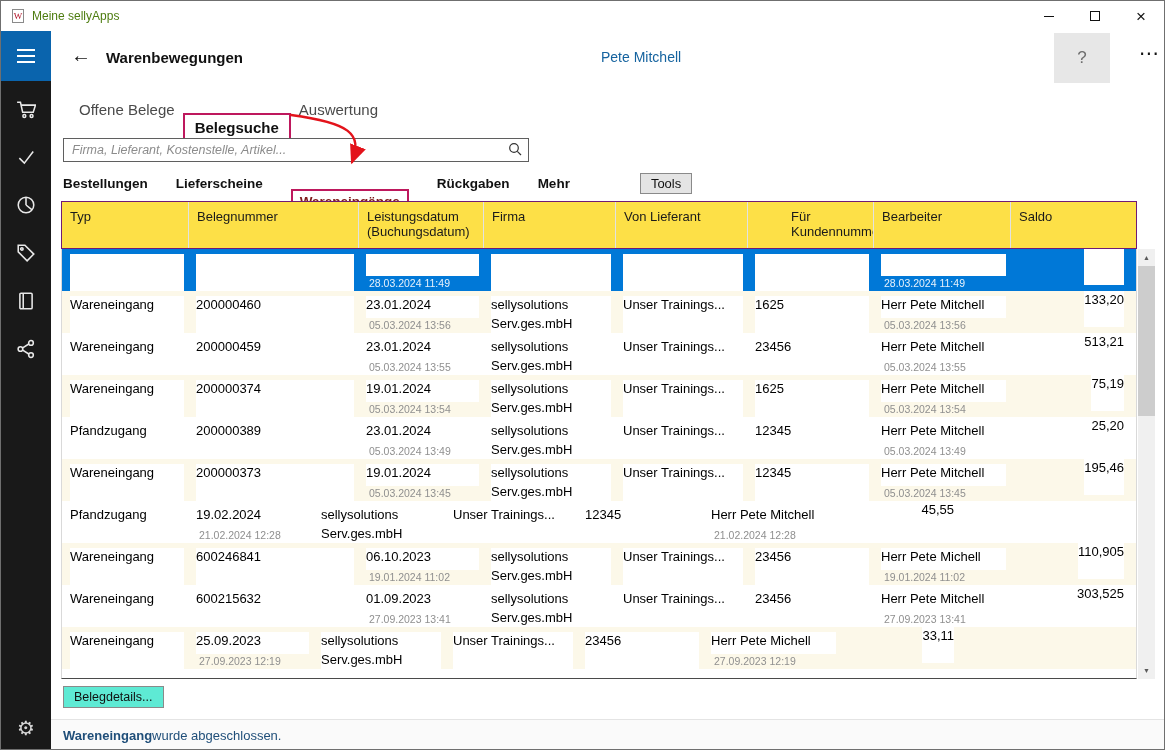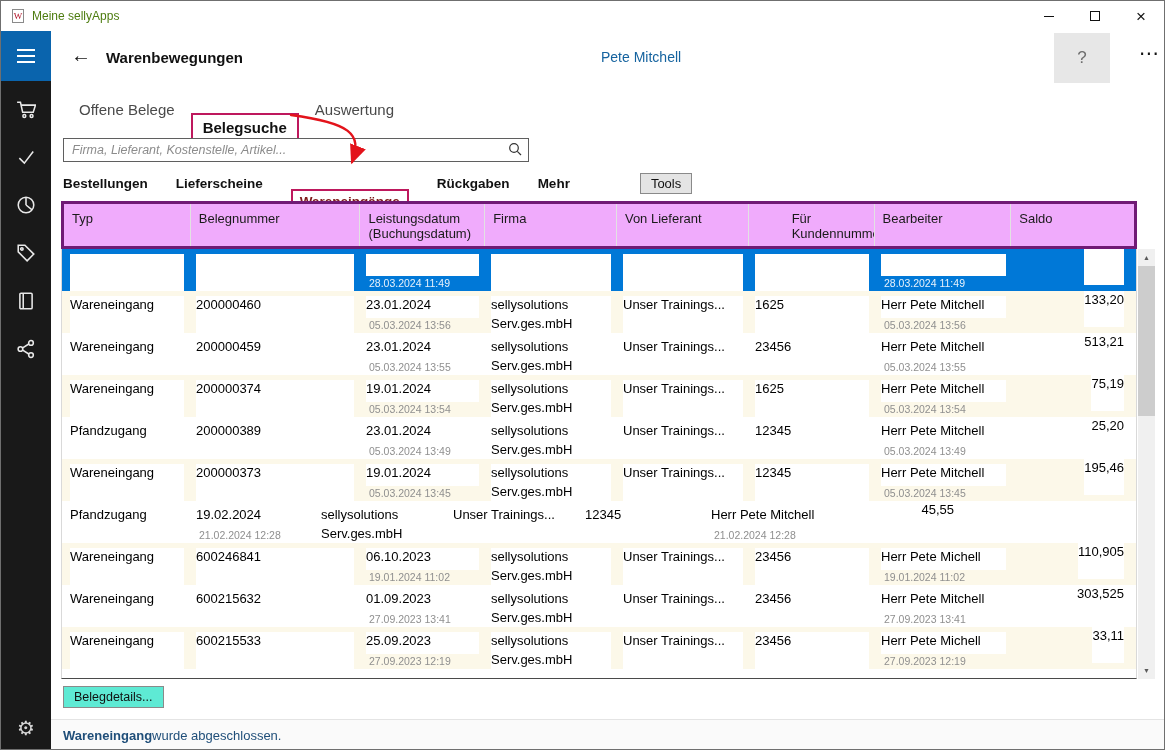--- a/index.html
+++ b/index.html
@@ -30,21 +30,21 @@
   .main { position:relative; flex:1; background:#fff; }
 
   
   .back { position:absolute; left:20px; top:13px; font-size:20px; font-weight:bold; color:#111; }
   .page-title { position:absolute; left:55px; top:18px; font-size:15px; font-weight:bold; color:#111; }
   .user { position:absolute; left:550px; top:18px; font-size:14px; color:#15639f; }
   .help { position:absolute; left:1003px; top:2px; width:56px; height:50px; background:#e7e7e7; display:flex; align-items:center; justify-content:center; font-size:17px; color:#6e6e6e; }
   .more { position:absolute; left:1078px; top:10px; width:40px; font-size:20px; color:#111; text-align:center; }
 
   
-  .tabs { position:absolute; top:60px; left:28px; height:36px; display:flex; align-items:center; gap:16px; }
+  .tabs { position:absolute; top:60px; left:28px; height:36px; display:flex; align-items:center; gap:8px; }
   .tab { font-size:15px; color:#4a4a4a; }
   .tab.active { font-weight:bold; color:#111; }
   .annotated { border:2px solid #be185d;margin-top:36px; }
   .tab.annotated { padding:4px 10px; }
 
   
   .search-wrap { position:absolute; left:12px; top:107px; width:466px; height:24px; }
   .search-wrap input { width:100%; height:100%; border:1px solid #5f5f5f; padding:2px 26px 2px 8px; font-size:12.5px; font-family:inherit; outline:none; }
   .search-wrap input::placeholder { font-style:italic; color:#8c8c8c; }
   .search-icon { position:absolute; right:6px; top:4px; }
@@ -54,21 +54,21 @@
   .subtab { font-size:13.5px; font-weight:600; color:#111; }
   .subtab.active { color:#7f1d1d; text-decoration:underline; }
   .subtab.annotated { padding:3px 7px; }
   .tools { margin-left:42px; font-size:13px; font-family:inherit; background:#e4e4e4; border:1px solid #8a8a8a; padding:2px 10px; color:#111; }
 
   
   .arrow-overlay { position:absolute; inset:0; width:1115px; height:720px; pointer-events:none; z-index:6; }
 
   
   .table-wrap { position:absolute; left:10px; top:170px; width:1094px; }
-  .thead { display:flex; width:1076px; height:48px; background:#f0abfc; border:3px solid #701a75; }
+  .thead { display:flex; width:1076px; height:48px; background:#fde047; border:1px solid #701a75; }
   .th { padding:7px 4px 0 8px; font-size:13px; color:#1a1a1a; border-left:1px solid #e2e2e2; overflow:hidden; }
   .th:first-child { border-left:none; }
   .th .sublabel { display:block; font-size:13px; color:#1a1a1a; }
   .c0{width:126px;} .c1{width:170px;} .c2{width:125px;} .c3{width:132px;}
   .c4{width:132px;} .c5{width:126px;padding-left:43px;} .c6{width:137px;} .c7{width:124px;}
   .tbody { width:1076px; height:430px; overflow:hidden; border-left:1px solid #d9d9d9; border-right:1px solid #d9d9d9; border-bottom:1px solid #4a4a4a; }
   .trow { display:flex; height:42px; background:#fff; }
   .trow.alt { background:#fcf8e9; }
   .trow.selected { background:#0078d7; color:#fff; }
   .cell { padding:5px 4px 0 8px; font-size:13px; display:flex; flex-direction:column; overflow:hidden; }
@@ -470,23 +470,20 @@
                 <span class="sub">27.09.2023 13:41</span>
               </div>
     <div class="cell c7 c-saldo">
                 <span class="main">303,525</span>
               </div>
   </div>
             <div class="trow alt">
     <div class="cell c0">
                 <span class="main">Wareneingang</span>
               </div>
-    <div class="cell c1">
-                <span class="main">600215533</span>
-              </div>
     <div class="cell c2">
                 <span class="main">25.09.2023</span>
                 <span class="sub">27.09.2023 12:19</span>
               </div>
     <div class="cell c3">
                 <span class="main">sellysolutions</span>
                 <span class="main">Serv.ges.mbH</span>
               </div>
     <div class="cell c4">
                 <span class="main">Unser Trainings...</span>

